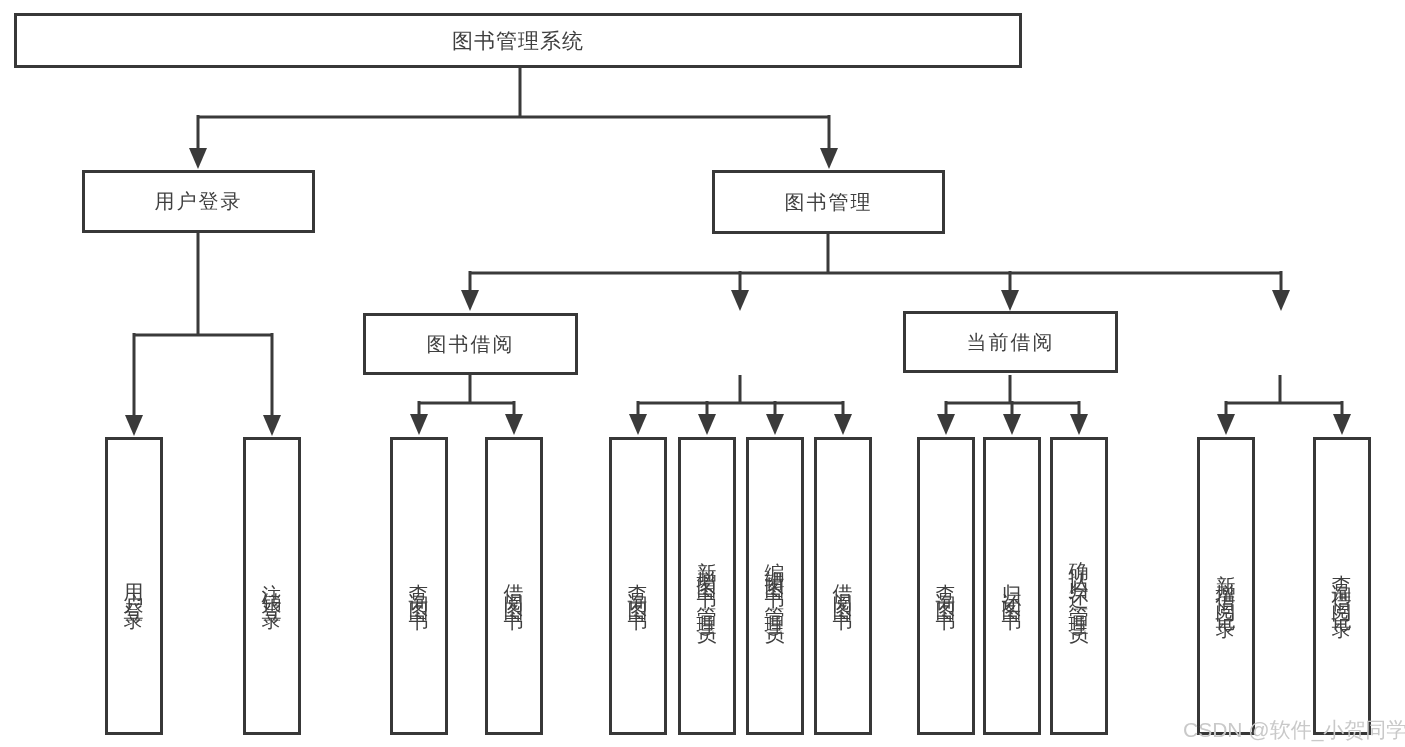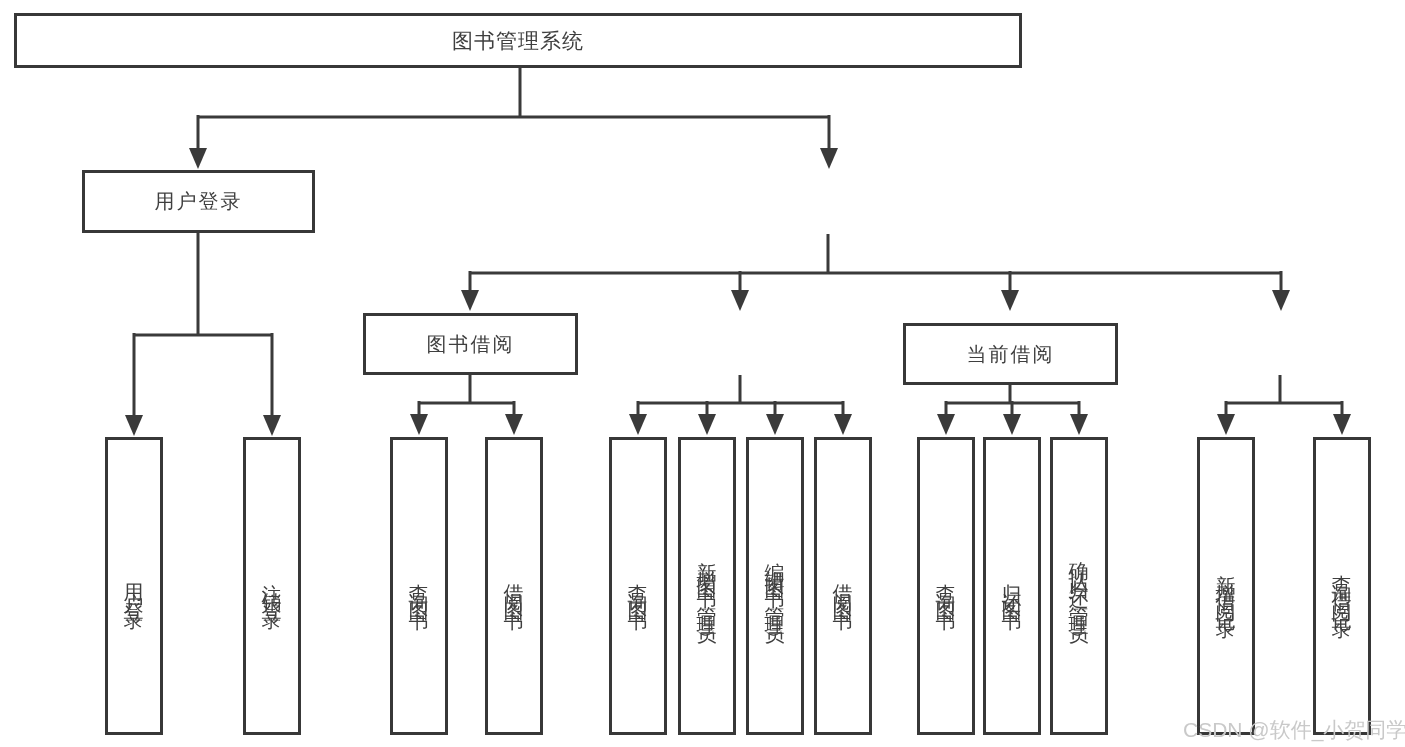--- a/index.html
+++ b/index.html
@@ -101,25 +101,28 @@
     </g>
   </svg>
 
   <div class="node root" style="left:14px;top:13px;width:1008px;height:55px">
     <span>图书管理系统</span>
   </div>
 
   <div class="node hbox" style="left:82px;top:170px;width:233px;height:63px">
     <span>用户登录</span>
   </div>
+  <div class="node hbox" style="left:712px;top:170px;width:233px;height:64px">
+    <span>图书管理</span>
+  </div>
 
   <div class="node hbox" style="left:363px;top:313px;width:215px;height:62px">
     <span>图书借阅</span>
   </div>
-  <div class="node hbox" style="left:903px;top:323px;width:215px;height:62px">
+  <div class="node hbox" style="left:903px;top:311px;width:215px;height:62px">
     <span>当前借阅</span>
   </div>
 
   <div class="node leaf" style="left:105px">
     <span>用户登录</span>
   </div>
   <div class="node leaf" style="left:243px">
     <span>注销登录</span>
   </div>
 

